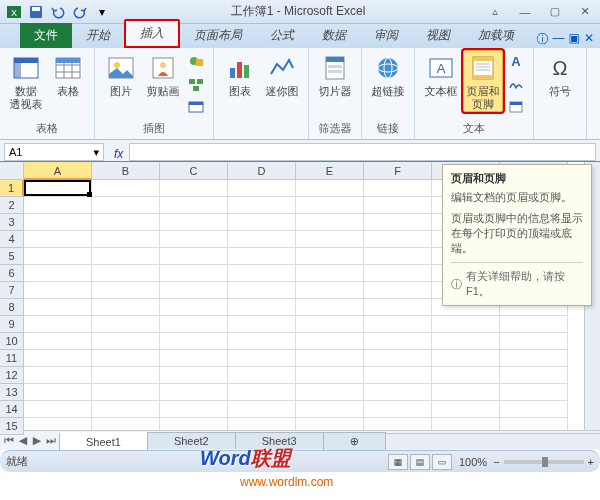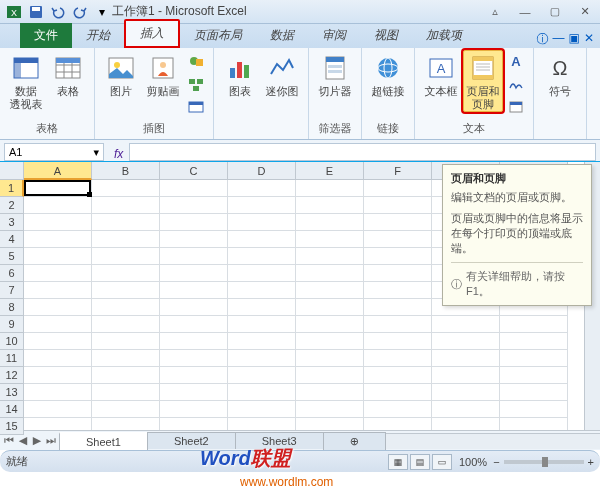--- a/index.html
+++ b/index.html
@@ -2,21 +2,21 @@
 <html><head>
 <meta charset="utf-8">
 <style>
 * { margin: 0; padding: 0; box-sizing: border-box; font-family: "Microsoft YaHei", SimSun, Arial, sans-serif; }
 body { width: 600px; height: 500px; background: #fff; overflow: hidden; position: relative; font-size: 12px; }
 
 
 .titlebar { height: 24px; background: linear-gradient(#e8f0f8,#d4e4f4); display: flex; align-items: center; padding: 0 4px; border-bottom: 1px solid #a8c0d8; }
 .qat { display: flex; gap: 2px; align-items: center; }
 .qat-btn { width: 20px; height: 18px; display: flex; align-items: center; justify-content: center; cursor: pointer; border-radius: 2px; }
-.title-text { flex: 1; color: #444; }
+.title-text { flex: 1; text-align: center; color: #444; }
 .win-controls { display: flex; gap: 8px; color: #555; }
 .win-btn { width: 22px; height: 16px; display: flex; align-items: center; justify-content: center; cursor: pointer; font-size: 11px; }
 
 
 .tabstrip { height: 24px; background: linear-gradient(#d4e4f4,#c8dcf0); display: flex; align-items: flex-end; padding-left: 20px; }
 .file-tab { background: #1e7a3c; color: #fff; padding: 4px 14px; font-size: 12px; cursor: pointer; }
 .tab { padding: 4px 14px; color: #444; cursor: pointer; position: relative; font-style: italic; }
 .tab.active { background: #f4f8fc; border: 1px solid #a8c0d8; border-bottom: none; border-radius: 2px 2px 0 0; }
 .tab.highlight { border: 2px solid #d00; }
 .help-icons { margin-left: auto; display: flex; gap: 4px; padding-right: 6px; color: #005ac0; }
@@ -123,20 +123,21 @@
     <div class="win-btn">▢</div>
     <div class="win-btn">✕</div>
   </div>
 </div>
 
 <div class="tabstrip">
   <div class="file-tab">文件</div>
   <div class="tab">开始</div>
   <div class="tab active highlight">插入</div>
   <div class="tab">页面布局</div>
+  <div class="tab">公式</div>
   <div class="tab">数据</div>
   <div class="tab">审阅</div>
   <div class="tab">视图</div>
   <div class="tab">加载项</div>
   <div class="help-icons">
     <span>ⓘ</span>
     <span>—</span>
     <span>▣</span>
     <span>✕</span>
   </div>

